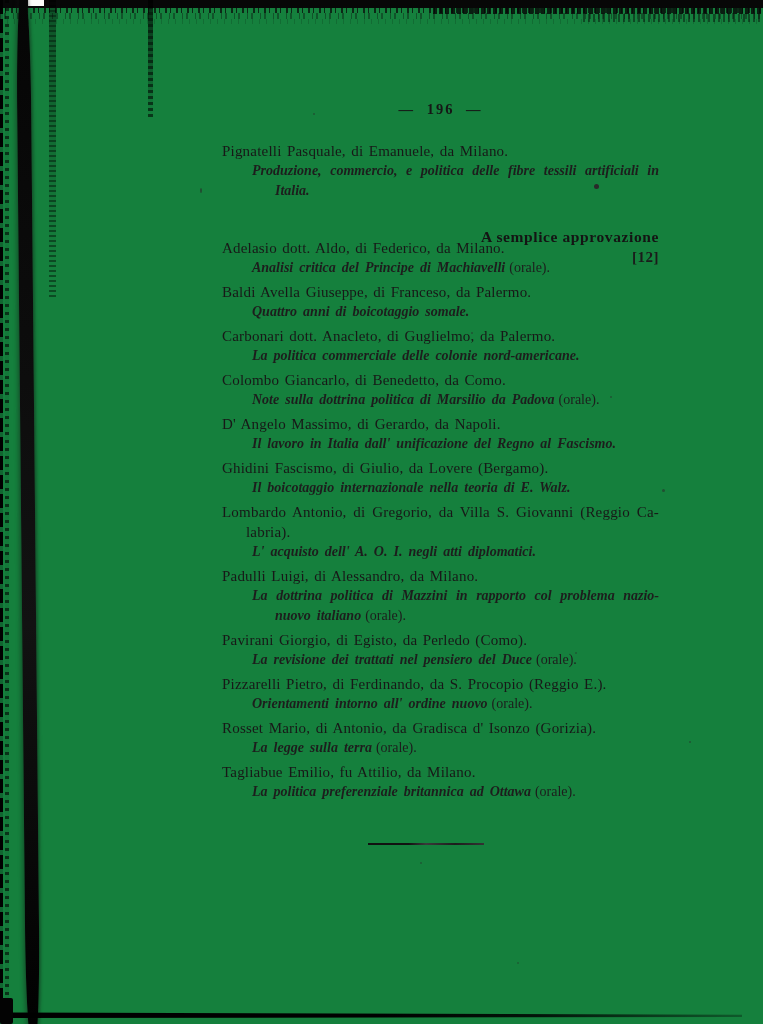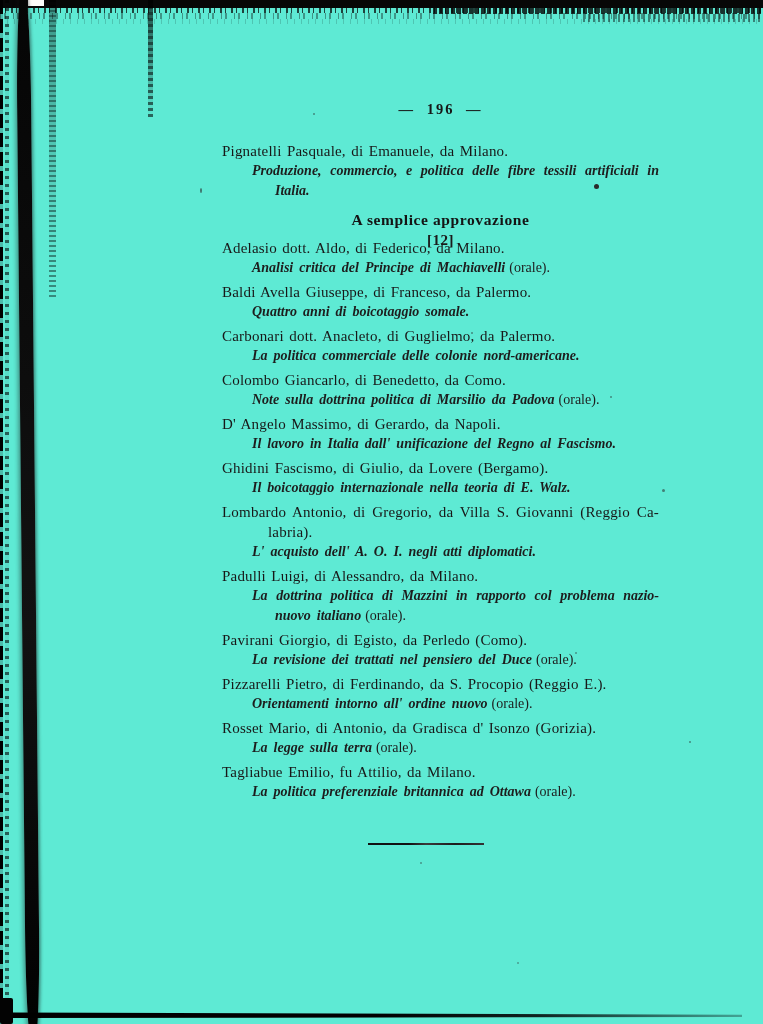--- a/index.html
+++ b/index.html
@@ -1,38 +1,38 @@
 <!DOCTYPE html>
 <html><head>
 <meta charset="utf-8">
 <style>
   html,body{margin:0;padding:0;background:#e8e8e8;}
   .page{
     position:relative;
     width:763px;height:1024px;
-    background:#5eead4;
+    background:#15803d;
     overflow:hidden;
     font-family:"Liberation Serif", serif;
     color:#1b1b1b;
   }
   
   .col{position:absolute;left:222px;width:437px;}
   #page-number{
     top:101px;text-align:center;font-size:14.5px;font-weight:700;
     letter-spacing:2px;word-spacing:6px;color:#161616;
   }
   #intro-entries{top:141px;}
-  #section-head{top:210px;text-align:center;line-height:20px;}
+  #section-head{top:227px;text-align:right;line-height:20px;}
   #section-head .head{font-weight:700;font-size:15.5px;letter-spacing:.6px;color:#141414;}
   #section-head .cnt{font-size:15px;font-weight:700;letter-spacing:.5px;}
   #entries{top:238px;}
   .entry{margin-bottom:4px;}
   .line{line-height:20px;white-space:nowrap;}
   .name-line{font-size:15px;letter-spacing:.2px;word-spacing:1.5px;color:#181818;}
-  .name-cont{margin-left:46px;}
+  .name-cont{margin-left:24px;}
   .thesis-line{font-size:14px;word-spacing:2.5px;color:#1d1d1d;}
   .thesis-line .it{font-style:italic;font-weight:bold;}
   .thesis-line .oral{font-style:normal;margin-left:4px;}
   .thesis-line{margin-left:30px;}
   .thesis-cont{margin-left:53px;}
   .justify{
     white-space:normal;text-align:justify;text-align-last:justify;
     max-height:20px;overflow:hidden;
   }
   

